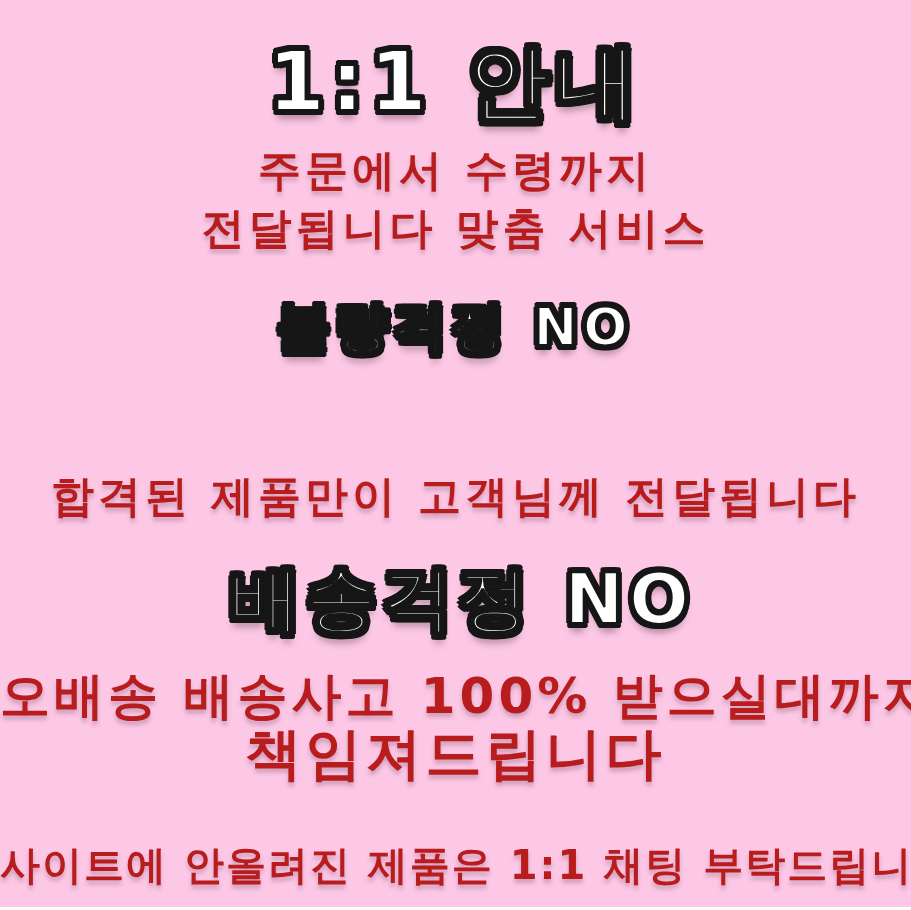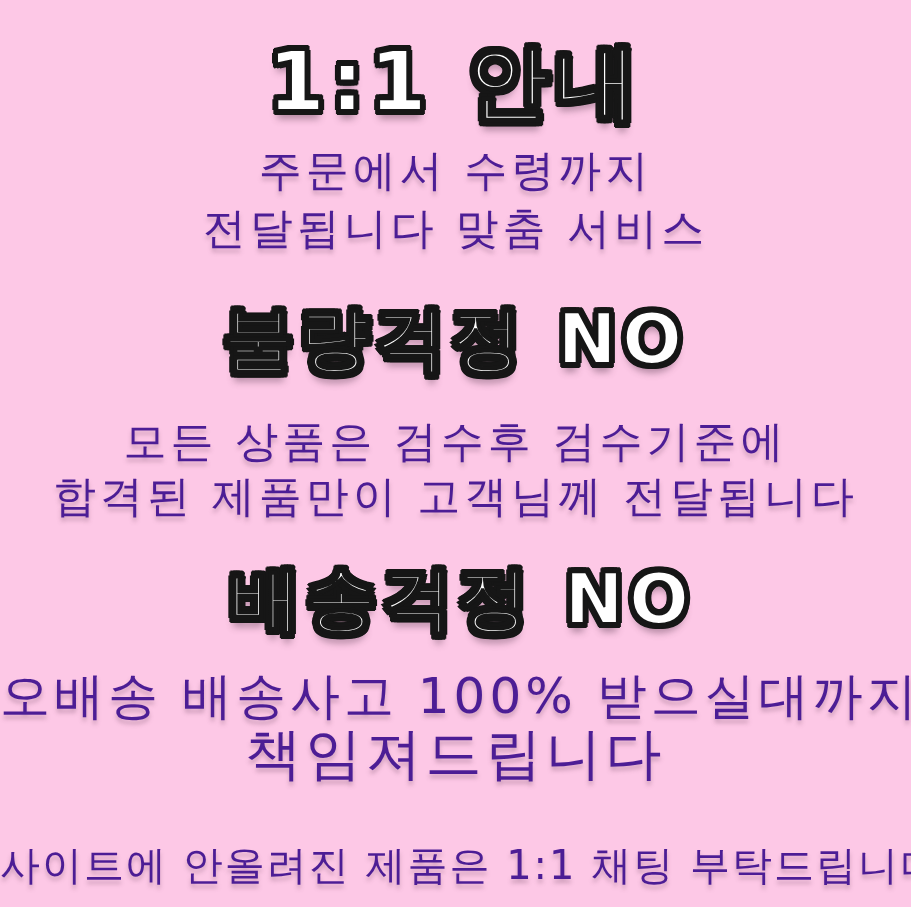--- a/index.html
+++ b/index.html
@@ -40,27 +40,27 @@
       -3px -5px 0 #161616,  3px -5px 0 #161616,
       -3px  5px 0 #161616,  3px  5px 0 #161616,
        0    9px 7px rgba(90,60,80,0.45);
   }
 
   .title {
     top: 28px;
     font-size: 82px;
   }
 
-  .heading-1 { top: 293px; font-size: 70px; }
+  .heading-1 { top: 293px; font-size: 52px; }
   .heading-2 { top: 553px; font-size: 70px; padding-left: 14px; }
 
   
   .body-text {
-    color: #4c1d95;
-    font-weight: normal;
+    color: #b91c1c;
+    font-weight: bold;
     letter-spacing: 4px;
     text-shadow: 0 4px 4px rgba(120,80,105,0.35);
   }
 
   .subtitle-1 { top: 142px; font-size: 43px; }
   .subtitle-2 { top: 200px; font-size: 43px; }
 
   .body-1a { top: 413px; font-size: 43px; }
   .body-1b { top: 468px; font-size: 43px; }
 
@@ -88,21 +88,20 @@
 <div class="poster">
 
   <div class="line title outlined">1:1 안내</div>
 
   <div class="line subtitle-1 body-text">주문에서 수령까지</div>
 
   <div class="line subtitle-2 body-text">전달됩니다 맞춤 서비스</div>
 
   <div class="line heading-1 outlined">불량걱정 NO</div>
 
-  <div class="line body-1a body-text">모든 상품은 검수후 검수기준에</div>
 
   <div class="line body-1b body-text">합격된 제품만이 고객님께 전달됩니다</div>
 
   <div class="line heading-2 outlined">배송걱정 NO</div>
 
   <div class="line body-2a body-text">오배송 배송사고 100% 받으실대까지</div>
 
   <div class="line body-2b body-text">책임져드립니다</div>
 
   <div class="line footer-note body-text">사이트에 안올려진 제품은 1:1 채팅 부탁드립니다</div>

